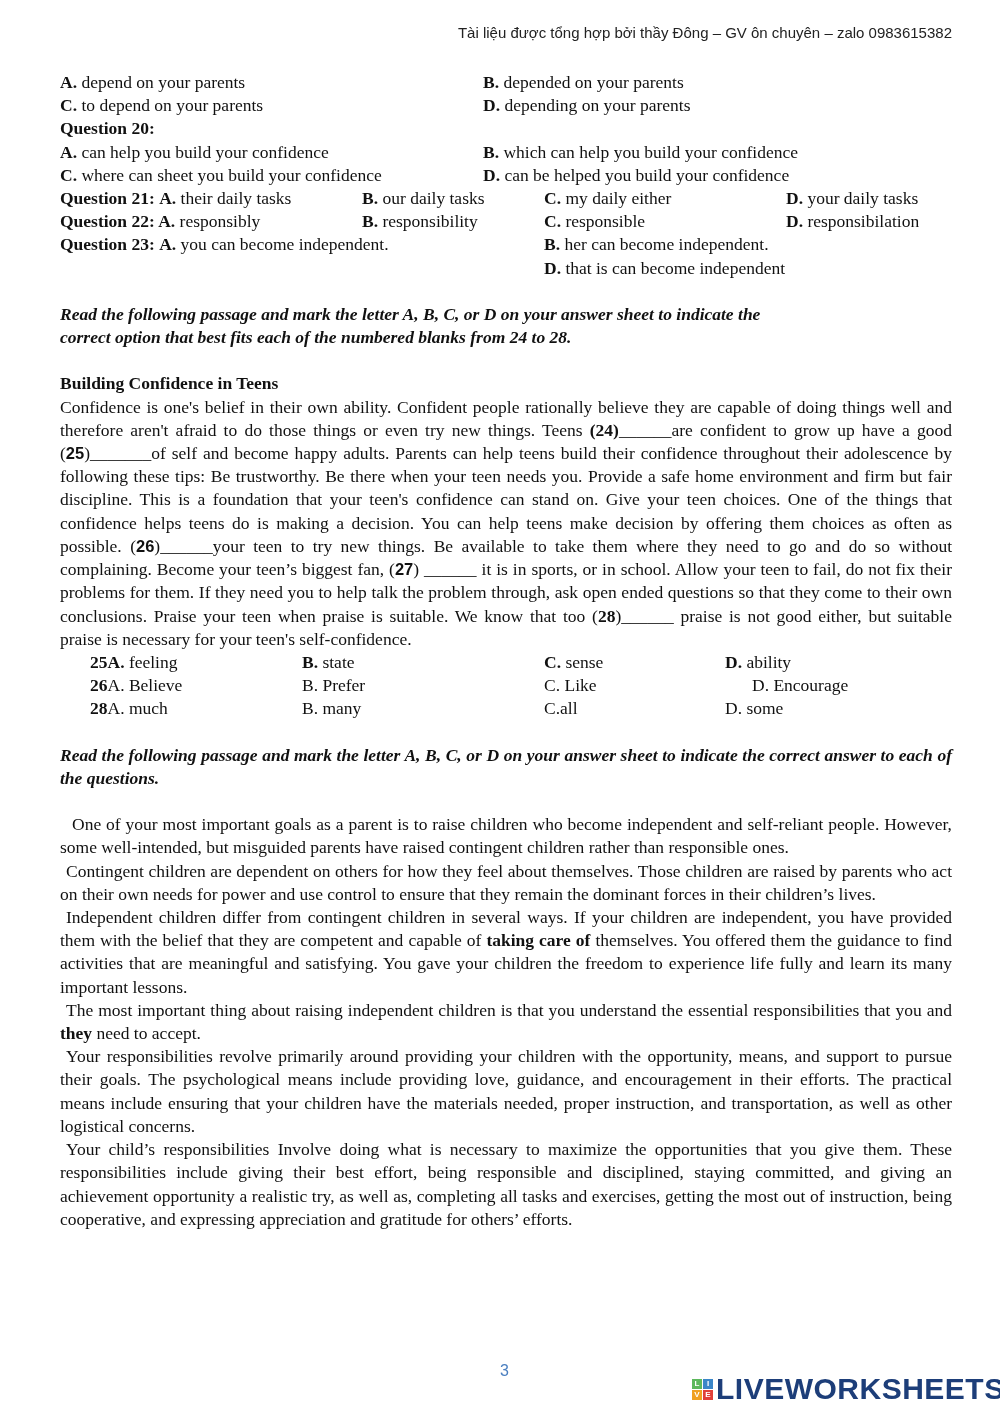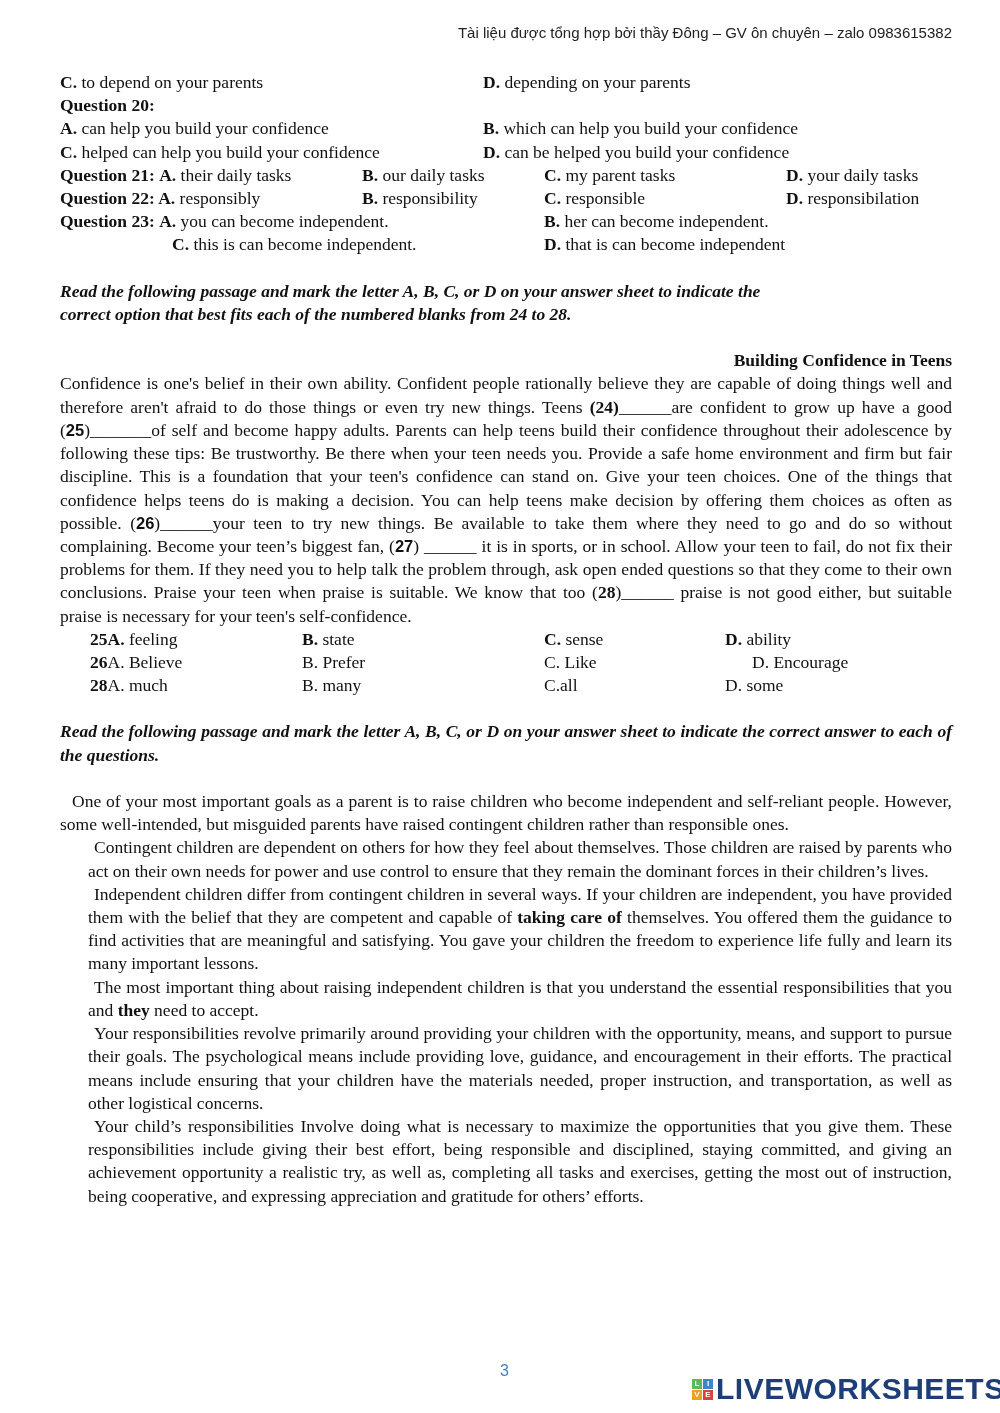--- a/index.html
+++ b/index.html
@@ -5,74 +5,77 @@
   html, body { margin:0; padding:0; background:#ffffff; }
   body { width:1000px; height:1413px; position:relative; overflow:hidden; color:#111; }
   .serif { font-family: "Liberation Serif", "DejaVu Serif", serif; }
   .sans { font-family: "Liberation Sans", "DejaVu Sans", sans-serif; text-align: right; }
   #header { position:absolute; top:24px; right:48px; font-size:15px; color:#222; }
   #content { position:absolute; left:60px; top:71px; width:892px; font-size:17.5px; line-height:23.2px; }
   .row { position:relative; height:23.2px; white-space:nowrap; }
   .col { position:absolute; top:0; }
   b, .b { font-weight:bold; }
   .instr { font-weight:bold; font-style:italic; }
-  .title { text-align:right; font-weight:bold; }
+  .title { text-align:left; font-weight:bold; }
   .just { text-align:justify; }
   .gap { height:23.2px; }
   .num { font-family:"Liberation Sans","DejaVu Sans",sans-serif; font-weight:bold; font-size:16.5px; }
   .indent { text-indent:12px; }
-  .indent2 { text-indent:6px;margin-left:28px; }
+  .indent2 { text-indent:6px; }
   #page-number { position:absolute; left:500px; top:1362px; font-size:16px; color:#4a7fc0; }
   #logo { position:absolute; left:692px; top:1374px; display:flex; align-items:center; }
   .logo-grid { display:grid; grid-template-columns:10px 10px; grid-template-rows:10px 10px; gap:1px; margin-right:3px; }
   .logo-grid span { display:flex; align-items:center; justify-content:center; font-family:"Liberation Sans",sans-serif; font-size:8px; font-weight:bold; color:#fff; }
   .logo-text { font-family:"Liberation Sans","DejaVu Sans",sans-serif; font-weight:bold; font-size:30px; color:#1d3e79; letter-spacing:0.5px; line-height:30px; }
 </style>
 </head>
 <body>
 
 <div id="header" class="sans">Tài liệu được tổng hợp bởi thầy Đông – GV ôn chuyên – zalo 0983615382</div>
 
 <div id="content" class="serif">
 
   <div class="row">
+    <span class="col" style="left:0"><b>A.</b> <span>depend on your parents</span></span>
+    <span class="col" style="left:423px"><b>B.</b> <span>depended on your parents</span></span>
+  </div>
+  <div class="row">
     <span class="col" style="left:0"><b>C.</b> <span>to depend on your parents</span></span>
     <span class="col" style="left:423px"><b>D.</b> <span>depending on your parents</span></span>
   </div>
 
   <div class="row"><b>Question 20:</b></div>
   <div class="row">
     <span class="col" style="left:423px"><b>B.</b> <span>which can help you build your confidence</span></span>
     <span class="col" style="left:0"><b>A.</b> <span>can help you build your confidence</span></span>
   </div>
   <div class="row">
-    <span class="col" style="left:0"><b>C.</b> <span>helped can help you build your confidence</span></span>
+    <span class="col" style="left:0"><b>C.</b> <span>where can sheet you build your confidence</span></span>
     <span class="col" style="left:423px"><b>D.</b> <span>can be helped you build your confidence</span></span>
   </div>
 
   <div class="row">
     <span class="col" style="left:0"><b>Question 21:</b> <b>A.</b> <span>their daily tasks</span></span>
     <span class="col" style="left:302px"><b>B.</b> <span>our daily tasks</span></span>
-    <span class="col" style="left:484px"><b>C.</b> <span>my parent tasks</span></span>
+    <span class="col" style="left:484px"><b>C.</b> <span>my daily either</span></span>
     <span class="col" style="left:726px"><b>D.</b> <span>your daily tasks</span></span>
   </div>
 
   <div class="row">
     <span class="col" style="left:0"><b>Question 22: </b> <b>A.</b> <span>responsibly</span></span>
     <span class="col" style="left:302px"><b>B.</b> <span>responsibility</span></span>
     <span class="col" style="left:484px"><b>C.</b> <span>responsible</span></span>
     <span class="col" style="left:726px"><b>D.</b> <span>responsibilation</span></span>
   </div>
 
   <div class="row">
     <span class="col" style="left:0"><b>Question 23:</b> <b>A.</b> <span>you can become independent.</span></span>
     <span class="col" style="left:484px"><b>B.</b> <span>her can become independent.</span></span>
   </div>
   <div class="row">
-    <span class="col" style="left:112px"><b>C.</b> <span>this is can become independent.</span></span>
     <span class="col" style="left:484px"><b>D.</b> <span>that is can become independent</span></span>
   </div>
 
   <div class="gap"></div>
 
   <div class="instr">
     <div>Read the following passage and mark the letter A, B, C, or D on your answer sheet to indicate the</div>
     <div>correct option that best fits each of the numbered blanks from 24 to 28.</div>
   </div>
 

